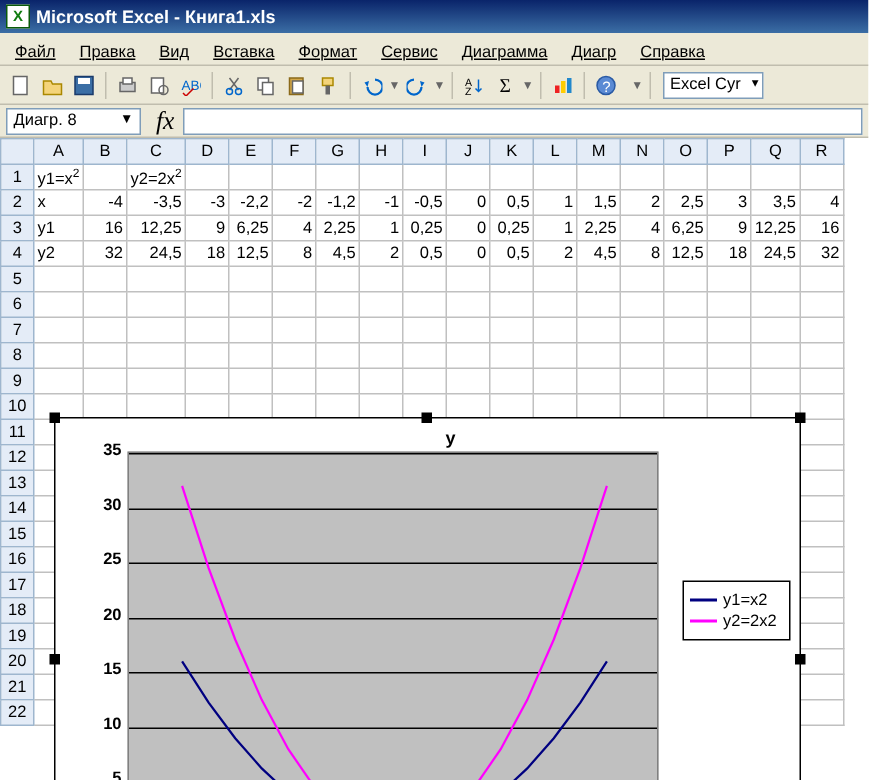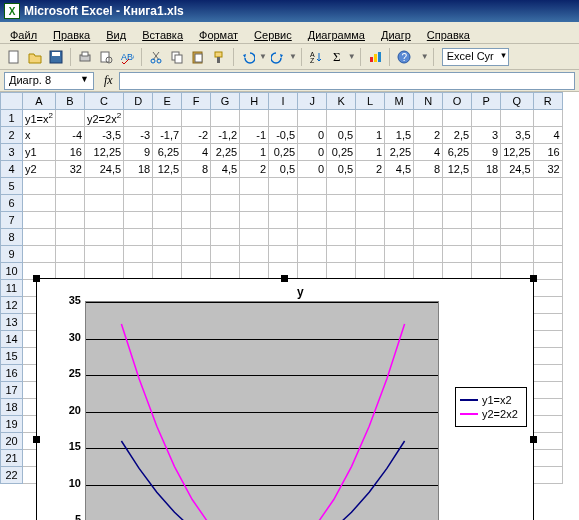--- a/index.html
+++ b/index.html
@@ -14,21 +14,21 @@
 
   .toolbar { background: #ece9d8; height: 26px; display: flex; align-items: center; padding: 0 4px; border-bottom: 1px solid #c0bdae; gap: 1px; }
   .tbtn { width: 20px; height: 20px; display: inline-flex; align-items: center; justify-content: center; border: 1px solid transparent; }
   .tsep { width: 1px; height: 18px; background: #c0bdae; margin: 0 3px; }
   .fontbox { border: 1px solid #7f9db9; background: #fff; height: 18px; padding: 1px 14px 1px 4px; margin-left: 4px; font-size: 11px; position: relative; }
   .fontbox::after { content:"▾"; position:absolute; right:2px; top:1px; font-size:9px; color:#000; }
 
   .namebar { background: #ece9d8; height: 22px; display: flex; align-items: center; padding: 0 4px; border-bottom: 1px solid #c0bdae; }
   .namebox { border: 1px solid #7f9db9; background: #fff; width: 90px; height: 18px; padding: 1px 4px; display: flex; align-items: flex-start; justify-content: space-between; }
   .namebox .dd { font-size: 9px; }
-  .fx { margin-left: 10px; font-style: italic; font-family: 'Times New Roman', serif; font-size: 12px; }
+  .fx { margin-left: 10px; font-style: italic; font-family: 'Times New Roman', serif; font-size: 17px; }
   .formulabar { flex: 1; border: 1px solid #7f9db9; background: #fff; height: 18px; margin-left: 6px; }
 
   .grid { position: relative; }
   table.sheet { border-collapse: collapse; table-layout: fixed; }
   table.sheet th, table.sheet td { border: 1px solid #c0c0c0; font-size: 11px; height: 17px; padding: 0 2px; overflow: hidden; white-space: nowrap; }
   table.sheet th { background: #e4ecf7; font-weight: normal; text-align: center; color: #000; border-color: #9eb6ce; }
   table.sheet th.corner { background: #e4ecf7; width: 22px; }
   table.sheet th.colh { width: 29px; }
   table.sheet th.rowh { width: 22px; text-align: center; }
   table.sheet td { text-align: right; background: #fff; }
@@ -231,21 +231,21 @@
           <td></td>
           <td></td>
           <td></td>
         </tr>
         <tr>
           <th class="rowh">2</th>
           <td class="lt">x</td>
           <td>-4</td>
           <td>-3,5</td>
           <td>-3</td>
-          <td>-1,7</td>
+          <td>-2,2</td>
           <td>-2</td>
           <td>-1,2</td>
           <td>-1</td>
           <td>-0,5</td>
           <td>0</td>
           <td>0,5</td>
           <td>1</td>
           <td>1,5</td>
           <td>2</td>
           <td>2,5</td>

